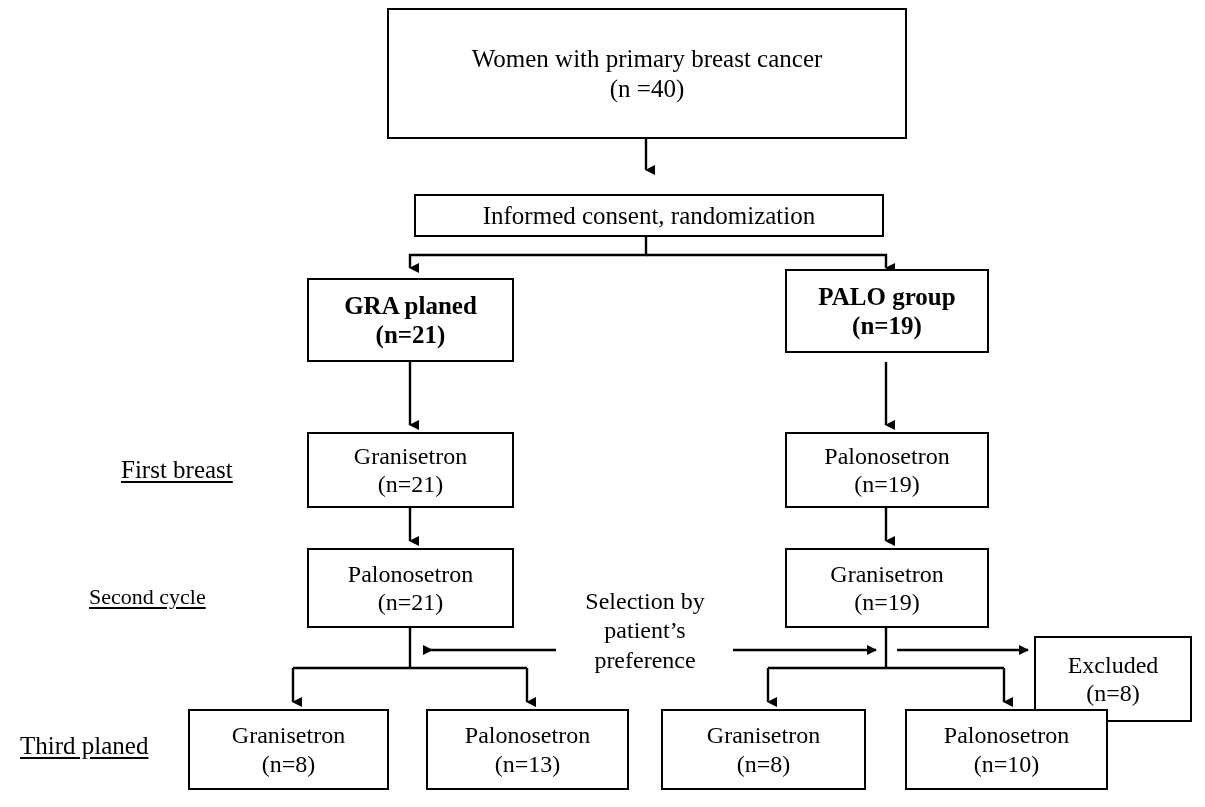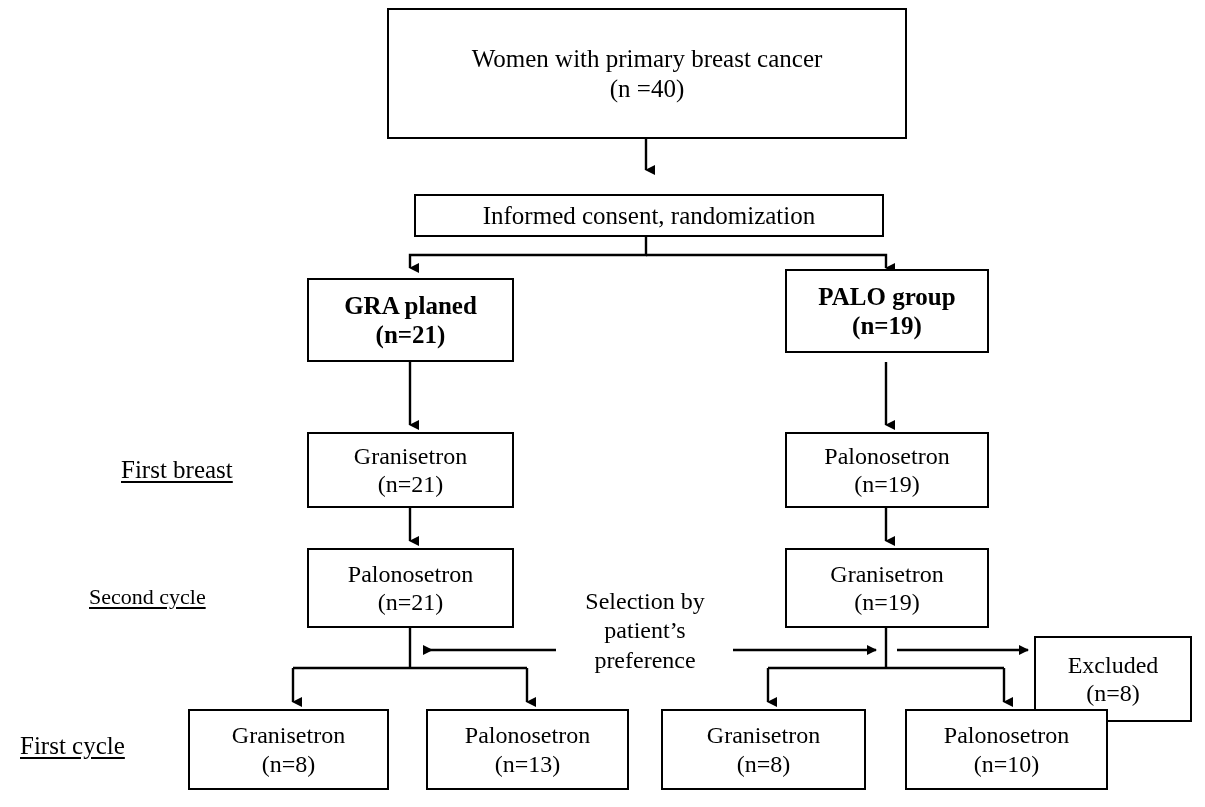--- a/index.html
+++ b/index.html
@@ -178,21 +178,21 @@
 
   <div class="node-box" style="left:905px; top:709px; width:203px; height:81px; font-size:24px;">
     <span class="line">Palonosetron</span>
     <span class="line">(n=10)</span>
   </div>
 
   <div class="cycle-label" style="left:121px; top:456px; font-size:25px;">First breast</div>
 
   <div class="cycle-label" style="left:89px; top:584px; font-size:22px;">Second cycle</div>
 
-  <div class="cycle-label" style="left:20px; top:732px; font-size:25px;">First cycle</div>
+  <div class="cycle-label" style="left:20px; top:732px; font-size:25px;">Third planed</div>
 
   <div class="free-text" style="left:556px; top:587px; width:178px; font-size:24px;">
     <span class="line">Selection by</span>
     <span class="line">patient’s</span>
     <span class="line">preference</span>
   </div>
 
 </div>
 
 </body></html>

